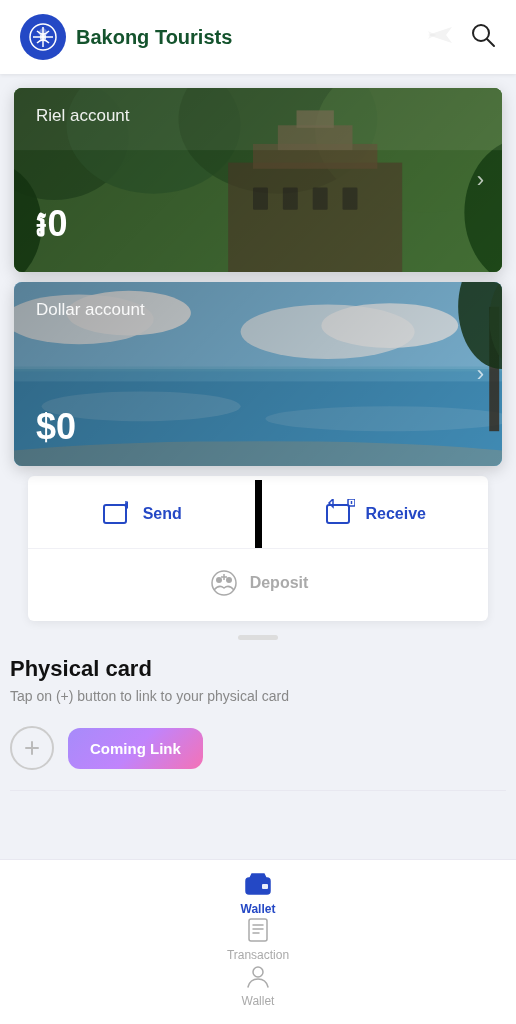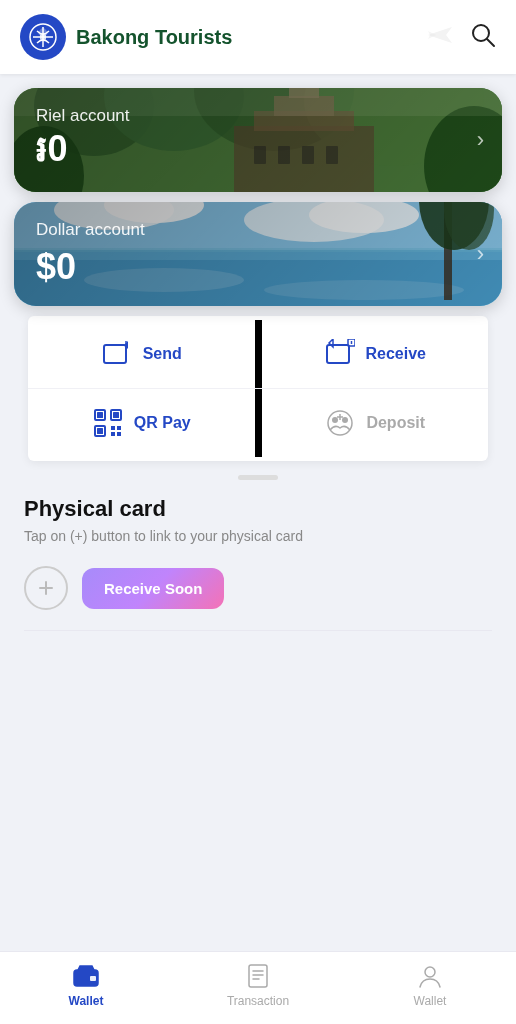--- a/index.html
+++ b/index.html
@@ -54,24 +54,24 @@
       opacity: 0.4;
     }
 
     
     .cards-section {
       position: relative;
       margin: 14px 14px 0;
     }
 
     .card {
-      border-radius: 22px;
+      border-radius: 8px;
       overflow: hidden;
       position: relative;
-      height: 104px;
+      height: 184px;
       margin-bottom: 10px;
       box-shadow: 0 4px 16px rgba(0,0,0,0.18);
     }
 
     
     .card-riel .card-bg-div {
       position: absolute;
       inset: 0;
       background: linear-gradient(135deg, #3a6b35 0%, #5a8e45 30%, #4a7a3a 60%, #2d5a28 100%);
     }
@@ -205,21 +205,21 @@
     }
     .scroll-dot {
       width: 40px;
       height: 5px;
       border-radius: 3px;
       background: #ddd;
     }
 
     
     .physical-card-section {
-      padding: 10px 24px 20px;
+      padding: 10px 10px 20px;
     }
 
     .physical-card-title {
       font-size: 22px;
       font-weight: 800;
       color: #111;
       margin-bottom: 6px;
     }
 
     .physical-card-subtitle {
@@ -277,20 +277,21 @@
       position: fixed;
       bottom: 0;
       width: 516px;
       background: white;
       border-top: 1px solid #e8e8f0;
       display: flex;
       align-items: center;
       justify-content: space-around;
       padding: 10px 0 16px;
       z-index: 100;
+      flex-direction: column;
     }
 
     .nav-item {
       display: flex;
       flex-direction: column;
       align-items: center;
       gap: 4px;
       cursor: pointer;
       min-width: 70px;
     }
@@ -437,37 +438,20 @@
             <path d="M8 0 L8 8 L4 4 Z" fill="none" stroke="#2448c5" stroke-width="1.5"></path>
             <rect x="23" y="0" width="7" height="7" rx="1" stroke="#2448c5" stroke-width="1.5" fill="none"></rect>
             <line x1="26.5" y1="2" x2="26.5" y2="5" stroke="#2448c5" stroke-width="1.5"></line>
           </svg>
         </div>
         <span class="action-label">Receive</span>
       </button>
     </div>
     <div class="actions-row">
 
-      <button class="action-btn">
-        <div class="action-icon">
-          <svg width="30" height="30" viewBox="0 0 30 30" fill="none">
-            <rect x="2" y="2" width="10" height="10" rx="1" stroke="#2448c5" stroke-width="2" fill="none"></rect>
-            <rect x="4" y="4" width="6" height="6" rx="0.5" fill="#2448c5"></rect>
-            <rect x="18" y="2" width="10" height="10" rx="1" stroke="#2448c5" stroke-width="2" fill="none"></rect>
-            <rect x="20" y="4" width="6" height="6" rx="0.5" fill="#2448c5"></rect>
-            <rect x="2" y="18" width="10" height="10" rx="1" stroke="#2448c5" stroke-width="2" fill="none"></rect>
-            <rect x="4" y="20" width="6" height="6" rx="0.5" fill="#2448c5"></rect>
-            <rect x="18" y="18" width="4" height="4" fill="#2448c5"></rect>
-            <rect x="24" y="18" width="4" height="4" fill="#2448c5"></rect>
-            <rect x="18" y="24" width="4" height="4" fill="#2448c5"></rect>
-            <rect x="24" y="24" width="4" height="4" fill="#2448c5"></rect>
-          </svg>
-        </div>
-        <span class="action-label">QR Pay</span>
-      </button>
 
       <button class="action-btn">
         <div class="action-icon">
           <svg width="30" height="30" viewBox="0 0 30 30" fill="none">
             <circle cx="15" cy="15" r="12" stroke="#aaa" stroke-width="1.5" fill="none"></circle>
 
             <circle cx="10" cy="12" r="3" fill="#aaa"></circle>
             <path d="M5 22 Q10 16 15 20 Q20 16 25 22" stroke="#aaa" stroke-width="1.5" fill="none"></path>
             <circle cx="20" cy="12" r="3" fill="#aaa"></circle>
 
@@ -489,21 +473,21 @@
   <h2 class="physical-card-title">Physical card</h2>
   <p class="physical-card-subtitle">Tap on (+) button to link to your physical card</p>
 
   <div class="link-card-row">
     <div class="plus-circle">
       <svg width="18" height="18" viewBox="0 0 18 18" fill="none">
         <line x1="9" y1="3" x2="9" y2="15" stroke="#bbb" stroke-width="2" stroke-linecap="round"></line>
         <line x1="3" y1="9" x2="15" y2="9" stroke="#bbb" stroke-width="2" stroke-linecap="round"></line>
       </svg>
     </div>
-    <button class="coming-soon-btn">Receive Soon</button>
+    <button class="coming-soon-btn">Coming Link</button>
   </div>
 
   <div class="divider-line"></div>
 </div>
 
 <div class="bottom-nav">
 
   <div class="nav-item">
     <div class="nav-icon">
       <svg width="28" height="28" viewBox="0 0 28 28" fill="none">

